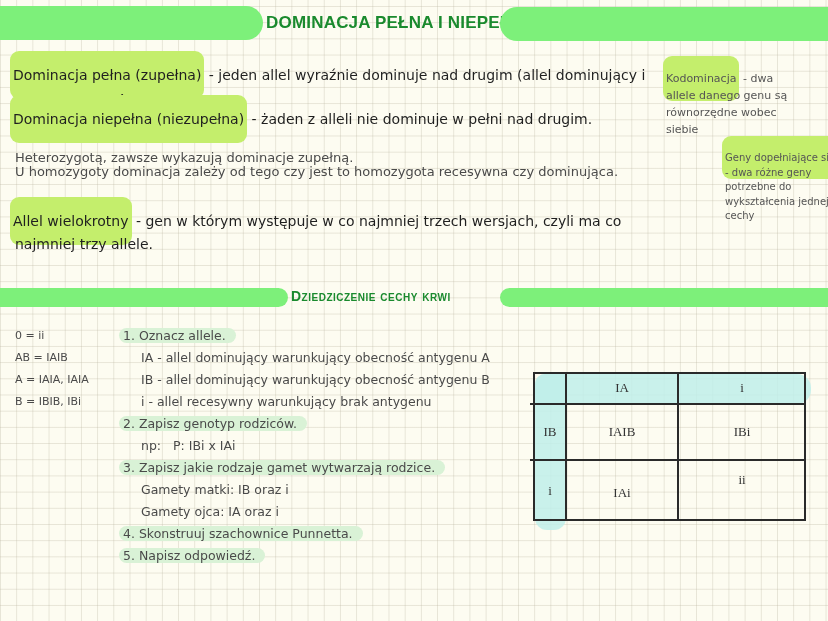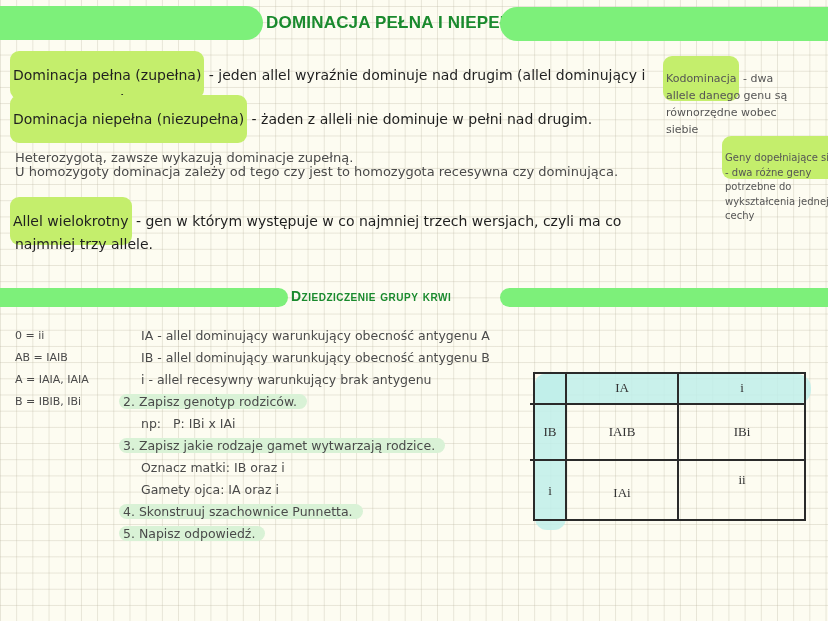--- a/index.html
+++ b/index.html
@@ -67,38 +67,39 @@
 
 <div class="txt side" style="left:725px; top:151px; font-size:10px; line-height:14.5px;">
   <div><span class="hl">Geny dopełniające się</span></div>
   <div>- dwa różne geny</div>
   <div>potrzebne do</div>
   <div>wykształcenia jednej</div>
   <div>cechy</div>
 </div>
 
 <div class="bar" style="left:-20px; top:288px; width:308px; height:19px; border-radius:0 10px 10px 0;"></div>
-<div class="h1" style="left:291px; top:288px; font-size:14px; font-variant:small-caps; letter-spacing:0.5px;">Dziedziczenie grupy krwi</div>
+<div class="h1" style="left:291px; top:288px; font-size:14px; font-variant:small-caps; letter-spacing:0.5px;">Dziedziczenie cechy krwi</div>
 <div class="bar" style="left:500px; top:288px; width:348px; height:19px; border-radius:10px 0 0 10px;"></div>
 
 <div class="txt grey" style="left:15px; top:325px; font-size:11px; line-height:22px;">
   <div>0 = ii</div>
   <div>AB = IAIB</div>
   <div>A = IAIA, IAIA</div>
   <div>B = IBIB, IBi</div>
 </div>
 
 <div class="txt grey" style="left:123px; top:325px; font-size:12.5px; line-height:22px;">
+  <div><span class="hl2">1. Oznacz allele.</span></div>
   <div style="padding-left:18px;">IA - allel dominujący warunkujący obecność antygenu A</div>
   <div style="padding-left:18px;">IB - allel dominujący warunkujący obecność antygenu B</div>
   <div style="padding-left:18px;">i - allel recesywny warunkujący brak antygenu</div>
   <div><span class="hl2">2. Zapisz genotyp rodziców.</span></div>
   <div style="padding-left:18px; white-space:pre;">np:   P: IBi x IAi</div>
   <div><span class="hl2">3. Zapisz jakie rodzaje gamet wytwarzają rodzice.</span></div>
-  <div style="padding-left:18px;">Oznacz matki: IB oraz i</div>
+  <div style="padding-left:18px;">Gamety matki: IB oraz i</div>
   <div style="padding-left:18px;">Gamety ojca: IA oraz i</div>
   <div><span class="hl2">4. Skonstruuj szachownice Punnetta.</span></div>
   <div><span class="hl2">5. Napisz odpowiedź.</span></div>
 </div>
 
 <div class="cyan" style="left:535px; top:374px; width:276px; height:30px; border-radius:10px 14px 14px 4px;"></div>
 <div class="cyan" style="left:535px; top:374px; width:31px; height:156px; border-radius:10px 4px 12px 12px;"></div>
 
 <div class="table"></div>
 <div class="vline" style="left:565px; top:372px; height:149px;"></div>

